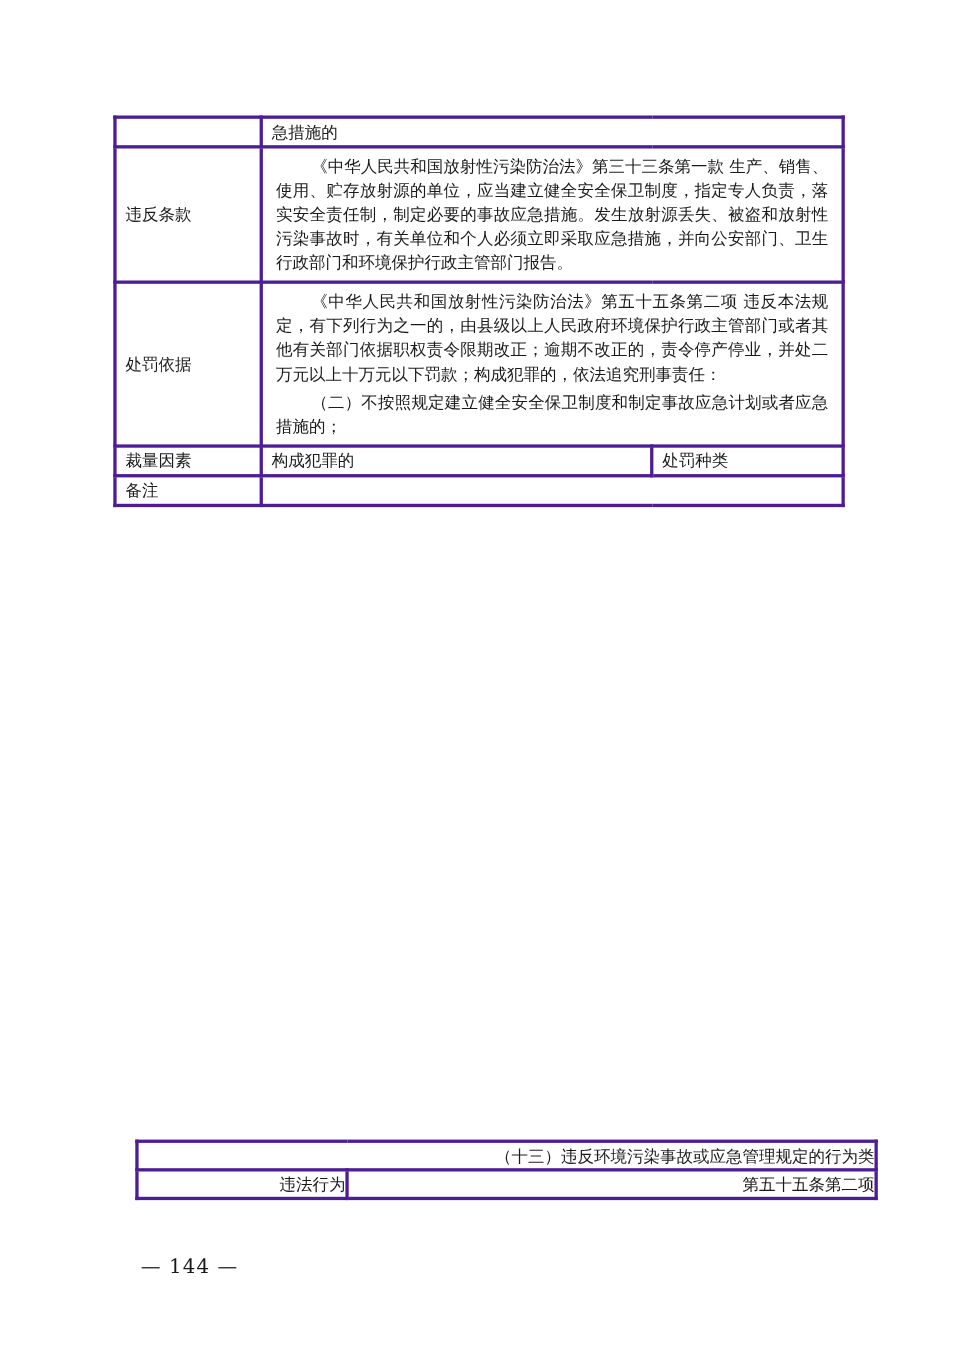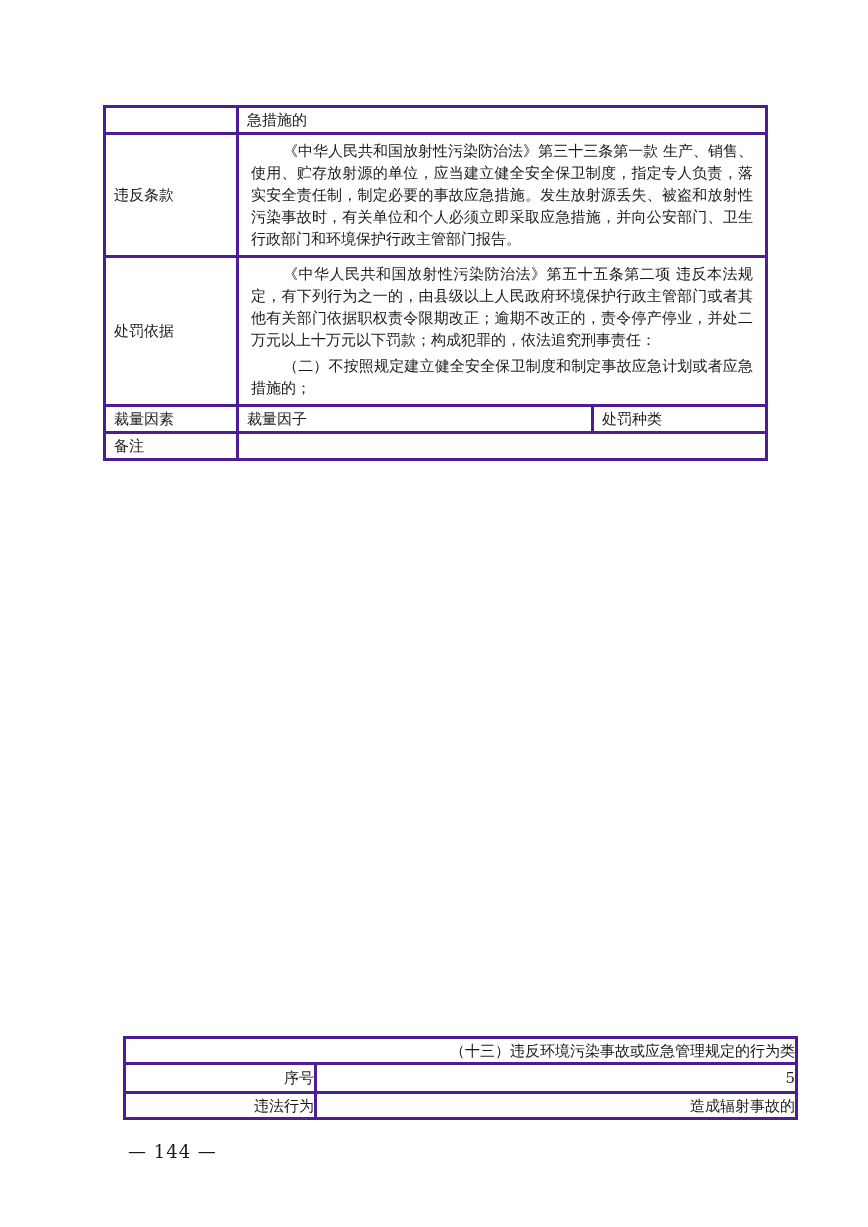--- a/index.html
+++ b/index.html
@@ -90,43 +90,39 @@
   </tr>
   <tr>
     <td>处罚依据</td>
     <td colspan="2" class="body">
       <p>《中华人民共和国放射性污染防治法》第五十五条第二项 违反本法规定，有下列行为之一的，由县级以上人民政府环境保护行政主管部门或者其他有关部门依据职权责令限期改正；逾期不改正的，责令停产停业，并处二万元以上十万元以下罚款；构成犯罪的，依法追究刑事责任：</p>
       <p>（二）不按照规定建立健全安全保卫制度和制定事故应急计划或者应急措施的；</p>
     </td>
   </tr>
   <tr class="r-short">
     <td>裁量因素</td>
-    <td>裁量因子</td>
+    <td>构成犯罪的</td>
     <td>处罚种类</td>
   </tr>
   <tr class="r-short">
     <td>备注</td>
     <td colspan="2"></td>
   </tr>
 </tbody>
   </table>
 
 <table id="table2" class="tbl">
   <colgroup>
     <col class="c1">
       <col class="c2">
   </colgroup>
   <tbody>
       <tr>
     <td colspan="2">（十三）违反环境污染事故或应急管理规定的行为类</td>
   </tr>
-  <tr style="height:29px;">
-    <td>序号</td>
-    <td>5</td>
-  </tr>
   <tr>
     <td>违法行为</td>
-    <td class="indent">造成辐射事故的</td>
+    <td class="indent">第五十五条第二项</td>
   </tr>
 </tbody>
   </table>
 
 <div class="page-number">— 144 —</div>
 
 </body></html>

